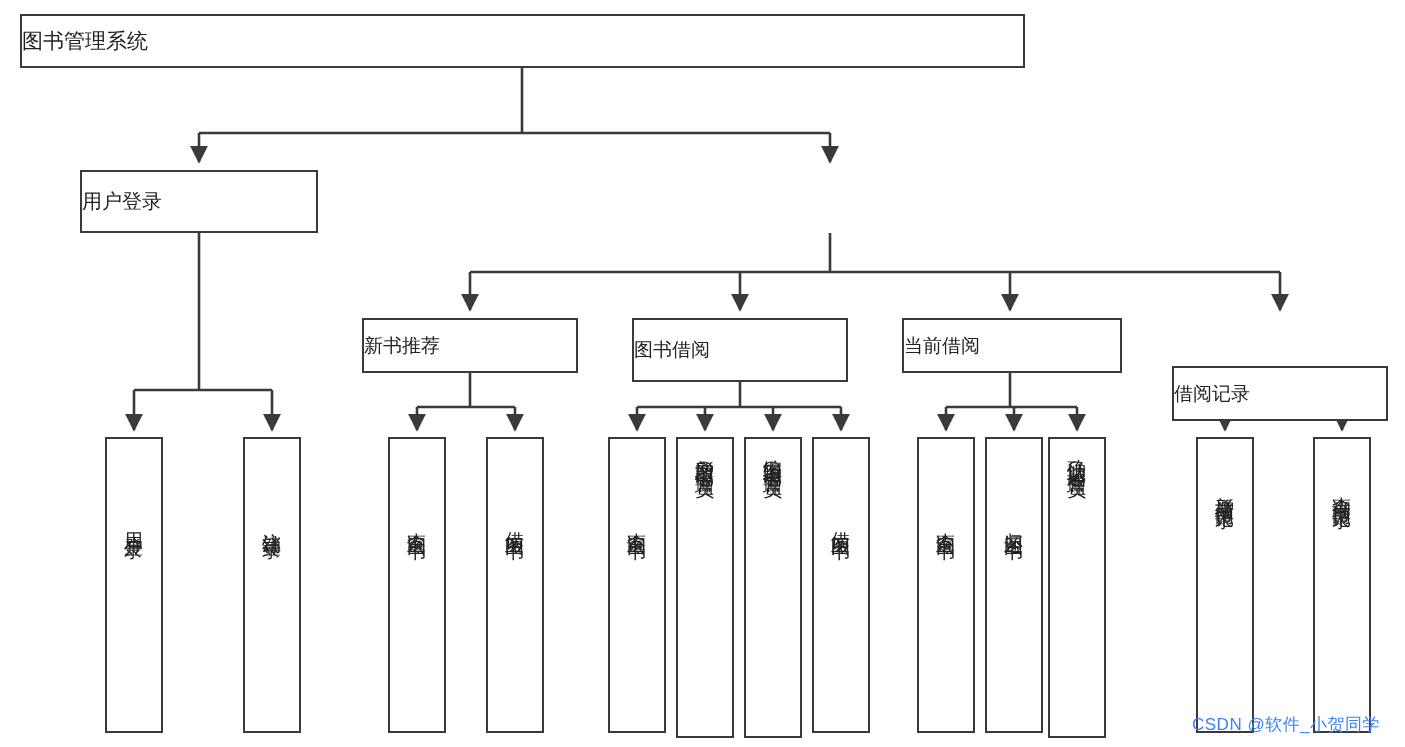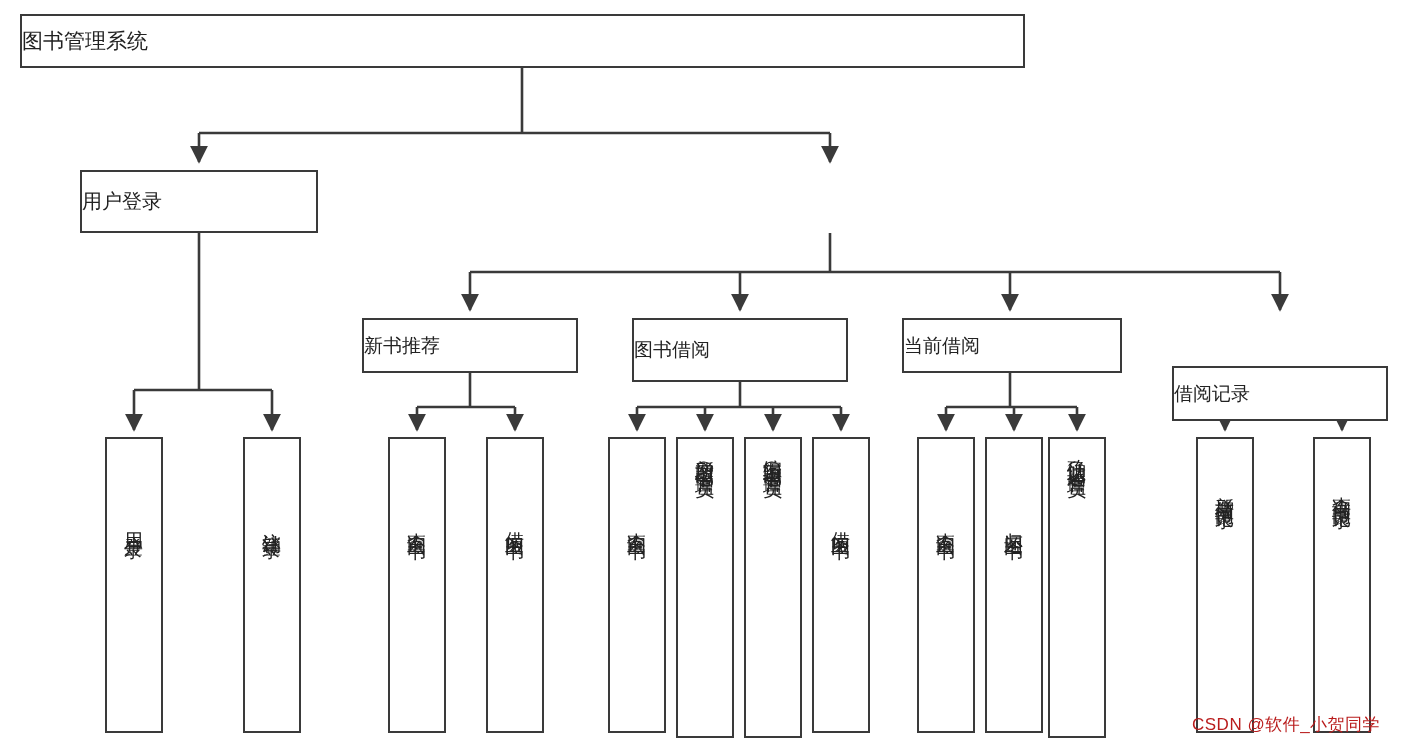--- a/index.html
+++ b/index.html
@@ -57,21 +57,21 @@
     line-height: 1;
     white-space: nowrap;
     color: #222222;
   }
   .htext {
     white-space: nowrap;
   }
   .watermark {
     position: absolute;
     font-size: 17px;
-    color: #b91c1c;
+    color: #3b82f6;
     white-space: nowrap;
     letter-spacing: 0.5px;
   }
 </style>
 </head>
 <body>
 
 <div id="canvas">
 
   <svg class="edges" viewBox="0 0 1405 747" xmlns="http://www.w3.org/2000/svg">

